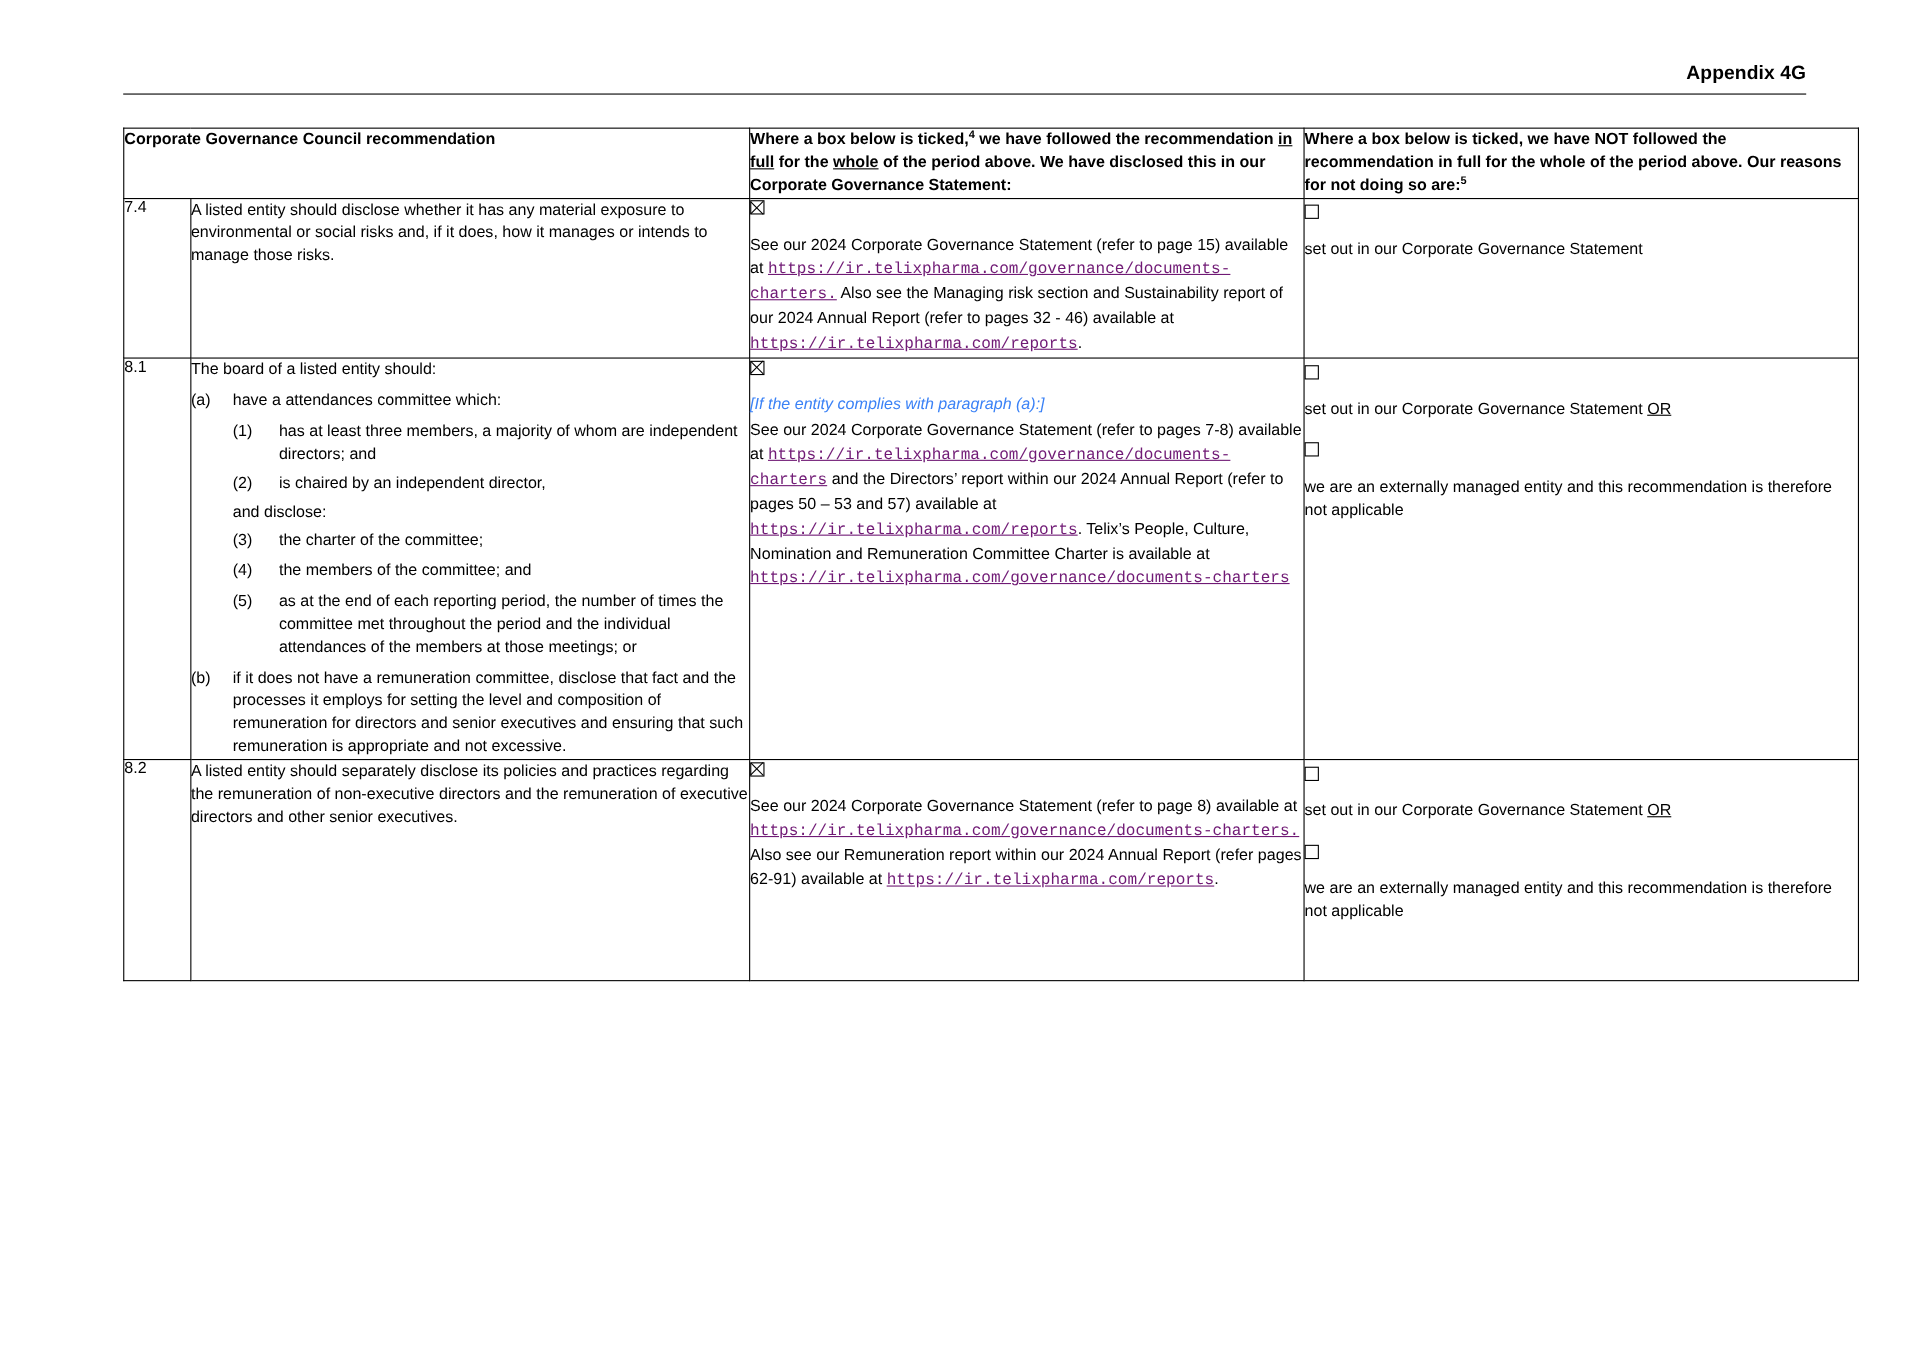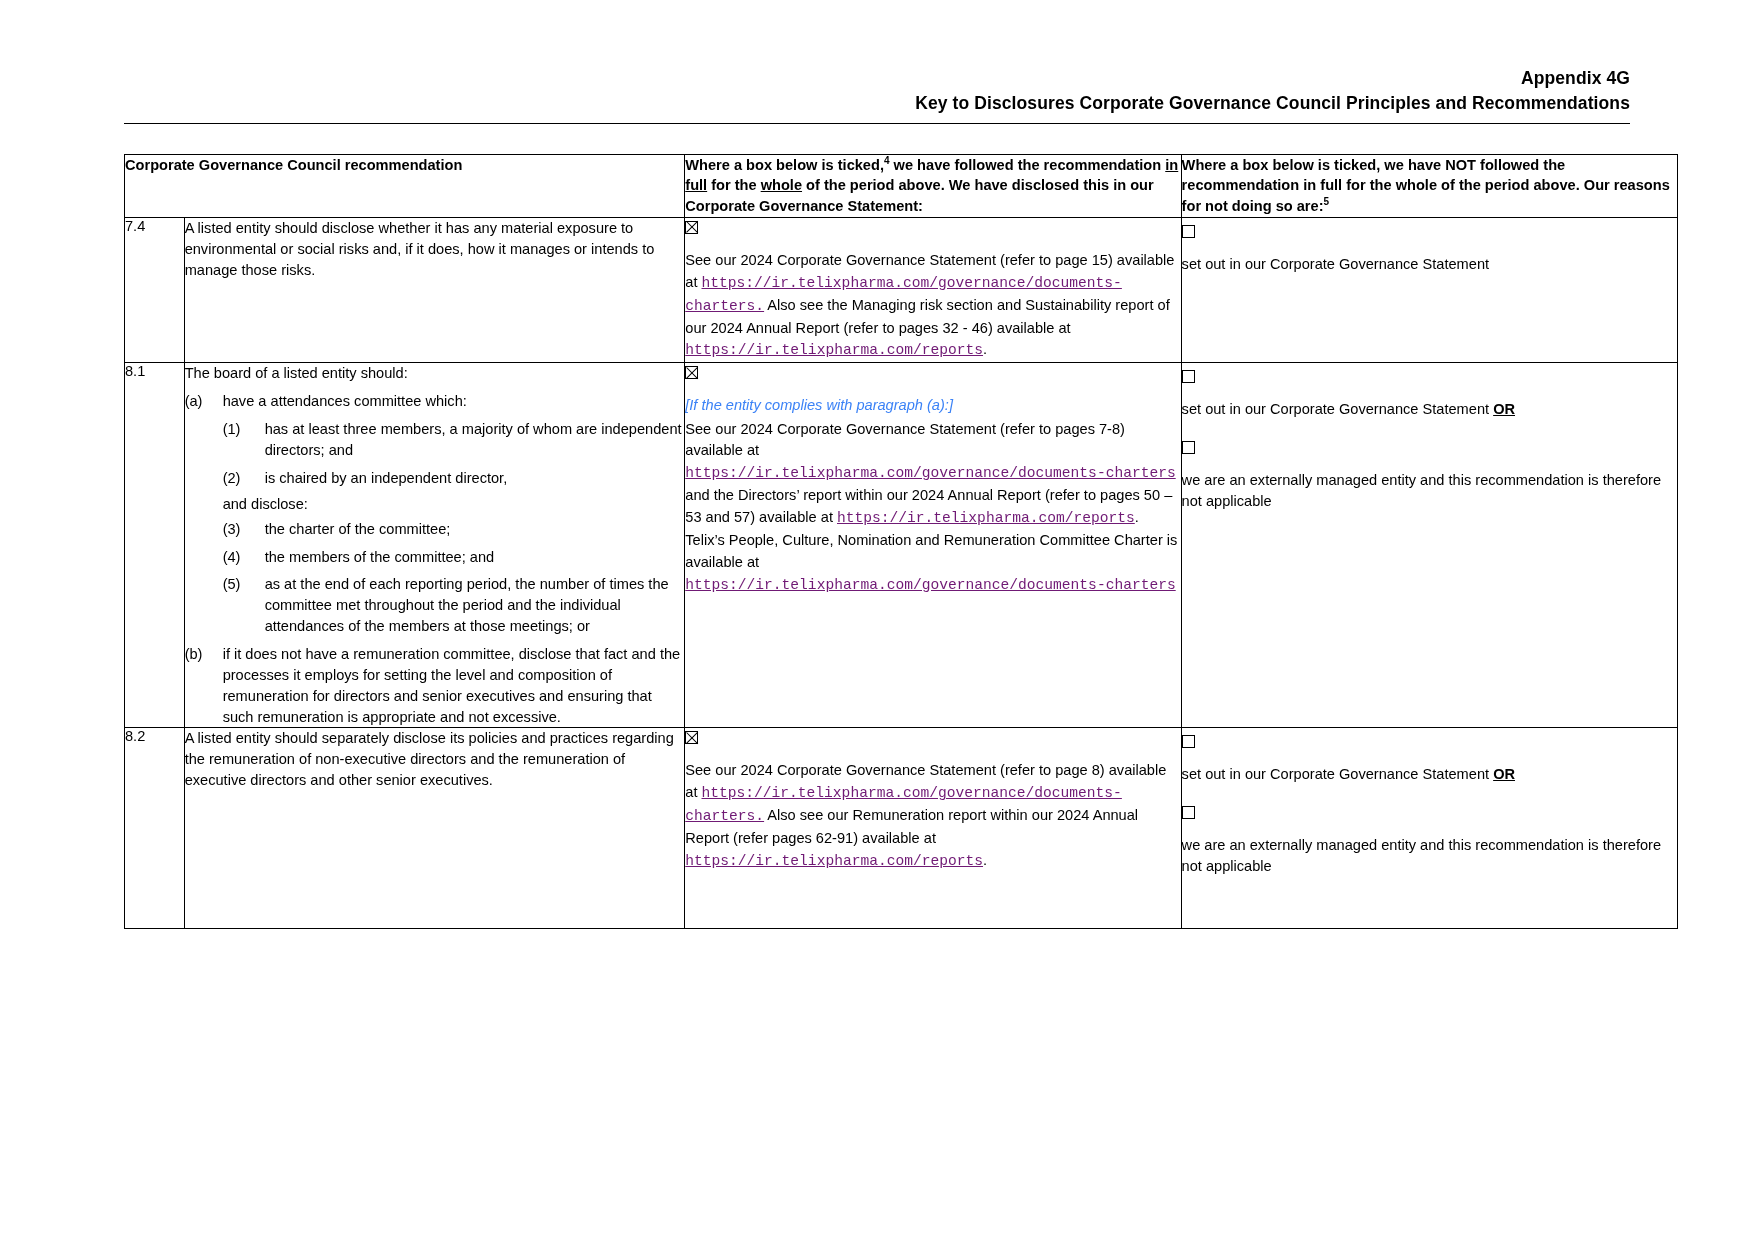--- a/index.html
+++ b/index.html
@@ -9,21 +9,21 @@
   }
   body {
     font-family: "Liberation Sans", sans-serif;
     color: #000000;
   }
   .page {
     position: relative;
     width: 1754px;
     height: 1240px;
     box-sizing: border-box;
-    padding: 16px;
+    padding: 4px;
     background: #ffffff;
     overflow: hidden;
   }
 
   
   .doc-header {
     padding: 50px 108px 0 108px;
     text-align: right;
   }
   .doc-header .hdr-line {
@@ -151,41 +151,40 @@
   
   .opt-row {
     display: flex;
     align-items: flex-start;
     margin-bottom: 14px;
     line-height: 1.43;
     flex-direction: column;
   }
   .opt-row .obox { flex: 0 0 34px; padding-top: 2px; }
   .opt-row .otext { flex: 1 1 auto; }
-  .opt-row .otext u { text-decoration: underline; font-weight: bold; }
+  .opt-row .otext u { text-decoration: underline; font-weight: normal; }
 
   
   .doc-footer {
     position: absolute;
     left: 108px;
     right: 108px;
     bottom: 170px;
     display: flex;
     justify-content: space-between;
     font-size: 15px;
   }
 </style>
 </head>
 <body>
 
 <div class="page">
 
   <div class="doc-header">
     <div class="hdr-line">Appendix 4G</div>
-    <div class="hdr-line">Key to Disclosures Corporate Governance Council Principles and Recommendations</div>
   </div>
   <div class="header-rule"></div>
 
   <div class="tbl-wrap">
     <table class="gov">
       <colgroup>
         <col class="col-num">
           <col class="col-rec">
           <col class="col-mid">
           <col class="col-not">

